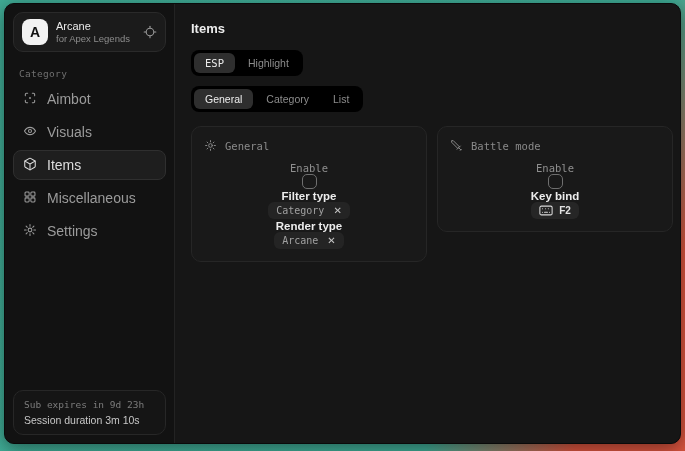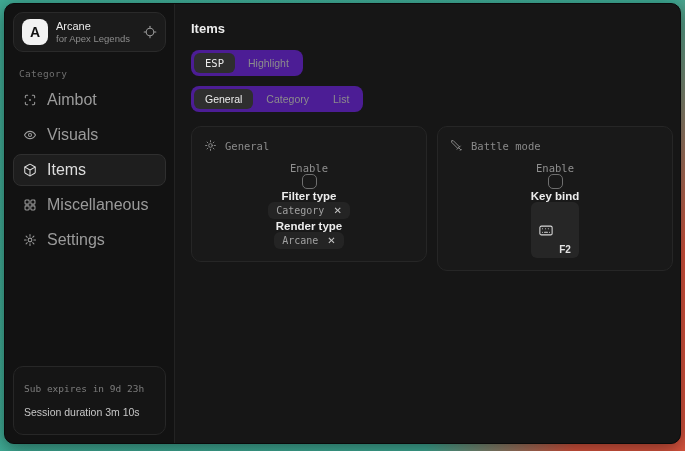--- a/index.html
+++ b/index.html
@@ -36,43 +36,43 @@
   .brand-title { font-size:11px; font-weight:400; color:#eaeaea; }
   .brand-sub { font-size:9.5px; color:#8d8d8d; white-space:nowrap; }
   .brand-card .icon { margin-left:auto; color:#9a9a9a; }
 
   .section-label {
     margin:16px 6px 5px; font-family:"DejaVu Sans Mono", monospace;
     font-size:9.5px; color:#6f6f6f; letter-spacing:.3px;
   }
   .nav { display:flex; flex-direction:column; gap:3px; }
   .nav-item {
-    display:flex; align-items:center; gap:10px;
+    display:flex; gap:10px;
     padding:6px 9px; border-radius:8px; border:1px solid transparent;
-    color:#9b9b9b; font-size:16px; cursor:pointer;
+    color:#9b9b9b; font-size:14px; cursor:pointer;
   }
   .nav-item.selected { background:#1e1e1e; border-color:#2f2f2f; color:#dddddd; }
   .icon { display:inline-flex; flex:none; }
   .icon svg { display:block; }
 
   .status-card {
     margin-top:auto; border:1px solid #272727; border-radius:10px;
-    padding:16px 10px; display:flex; flex-direction:column; gap:12px;
+    padding:8px 10px; display:flex; flex-direction:column; gap:4px;
     background:#151515;
   }
   .status-line1 { font-family:"DejaVu Sans Mono", monospace; font-size:9.5px; color:#7c7c7c; }
   .status-line2 { font-size:10.5px; color:#c7c7c7; }
 
   
   .main { flex:1; padding:13px 16px; display:flex; flex-direction:column; background:#161616; }
   .page-title { font-size:13px; font-weight:700; color:#ececec; margin:4px 0 14px; }
 
   .tab-group {
     display:inline-flex; align-self:flex-start; gap:2px;
-    background:#4c1d95; border-radius:8px; padding:3px; margin-bottom:10px;
+    background:#000000; border-radius:8px; padding:3px; margin-bottom:10px;
   }
   .tab {
     padding:4px 11px; border-radius:6px; font-size:10.5px; color:#8c8c8c;
     cursor:pointer; white-space:nowrap;
   }
   .tab.mono { font-family:"DejaVu Sans Mono", monospace; }
   .tab.active { background:#2e2e2e; color:#ededed; }
 
   .panels { display:flex; gap:10px; align-items:flex-start; margin-top:4px; }
   .panel {
@@ -98,21 +98,21 @@
     display:inline-flex; align-items:center; gap:9px;
     background:#242424; border-radius:6px; padding:3px 8px; cursor:pointer;
   }
   .chip-value { font-family:"DejaVu Sans Mono", monospace; font-size:10px; color:#a0a0a0; }
   .chip-clear { font-size:10px; color:#c6c6c6; cursor:pointer; line-height:1; }
   .keybind {
     display:inline-flex; align-items:center; gap:6px;
     background:#262626; border-radius:6px; padding:3px 8px; cursor:pointer;
     color:#d9d9d9;
   }
-  .keybind-value { font-size:10px; font-weight:600; color:#e2e2e2;margin-top:39px; }
+  .keybind-value { font-size:10px; font-weight:600; color:#e2e2e2; }
 </style>
 </head>
 <body>
 
 <div class="backdrop">
   <div class="window">
 
     <aside class="sidebar">
       <div class="brand-card">
         <div class="logo">A</div>

